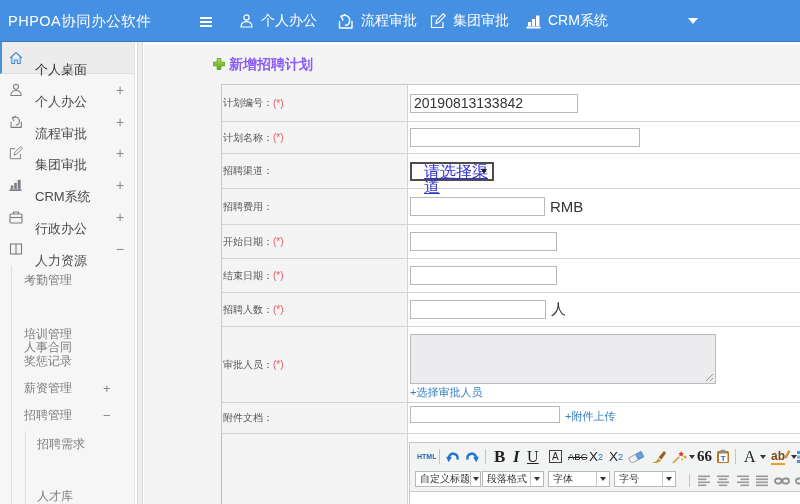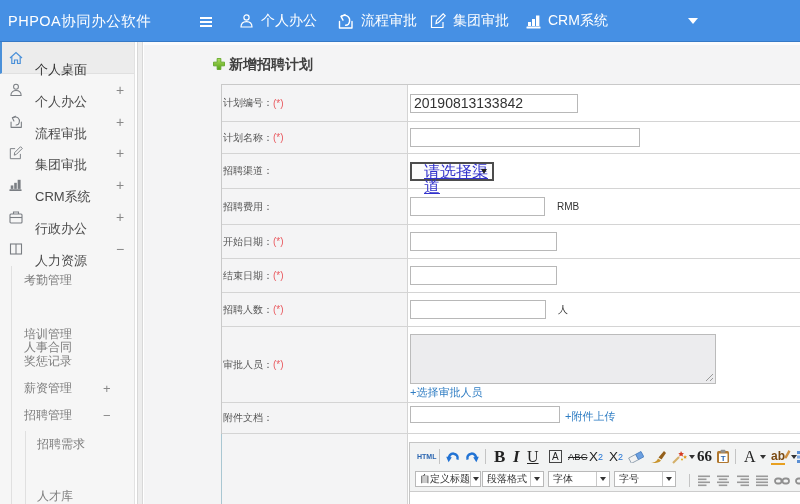--- a/index.html
+++ b/index.html
@@ -23,29 +23,29 @@
 .m2 .txt { position:absolute; left:24px; top:50%; transform:translateY(-50%); }
 .m2 .pm { position:absolute; left:103px; top:50%; transform:translateY(-50%); font-size:13px; color:#888; }
 .m3 { position:absolute; left:0; width:135px; height:26px; font-size:12px; color:#7d7d7d; }
 .m3 .txt { position:absolute; left:37px; top:50%; transform:translateY(-50%); }
 .gline { position:absolute; width:1px; background:#e0e0e0; }
 .scrollstrip { position:absolute; left:137px; top:42px; width:6px; height:462px; background:#ededed; border-left:1px solid #d8d8d8; border-right:1px solid #d8d8d8; }
 
 .content { position:absolute; left:144px; top:42px; width:656px; height:462px; background:#f4f4f5; }
 .ctitle { position:absolute; left:69px; top:14px; width:600px; height:28px; }
 .ctitle .plus { position:absolute; left:0; top:2px; }
-.ctitle .t { position:absolute; left:16px; top:0; font-size:14px; font-weight:bold; color:#404040; }
+.ctitle .t { position:absolute; left:16px; top:0; font-size:14px; font-weight:bold; color:#8b5cf6; }
 
 .ftable { position:absolute; left:77px; top:42px; width:599px; border-top:1px solid #c9c9c9; border-left:1px solid #c9c9c9; }
 .frow { display:flex; border-bottom:1px solid #d4d4d4; }
 .fl { width:186px; background:#f4f4f5; border-right:1px solid #d4d4d4; font-size:10px; color:#555; display:flex; align-items:center; padding-left:1px; }
 .fl .req { color:#e9595f; margin-left:0; }
 .fv { flex:1; background:#fff; display:flex; align-items:center; padding-left:2px; font-size:11px; color:#333; }
 .inp { border:1px solid #b8b8b8; background:#fff; height:19px; font-size:14px; color:#333; padding:0 3px; font-family:"Liberation Sans",sans-serif; }
-.suffix { margin-left:12px; font-size:10px; color:#333; }
+.suffix { margin-left:5px; font-size:15px; color:#333; }
 .lnk { color:#2f7dc3; font-size:11px; text-decoration:none; }
 
 .sel { width:84px; height:19px; border:2px solid #4d4d4d; background:#fcfcfc; position:relative; font-size:16px; color:#3333cc; text-decoration:underline; line-height:15px; padding-left:12px; }
 .sel .ar { position:absolute; right:5px; top:5px; width:0; height:0; border-left:3.5px solid transparent; border-right:3.5px solid transparent; border-top:5px solid #222; }
 
 .tarea { width:306px; height:50px; background:#ececee; border:1px solid #bbb; position:relative; }
 
 .editor { position:absolute; left:265px; top:400px; width:404px; height:104px; border:1px solid #c5c5c5; background:#f2f3f3; }
 .t1i { position:absolute; top:0; height:27px; display:flex; align-items:center; }
 .t2i { position:absolute; top:27px; height:21px; display:flex; align-items:center; }

